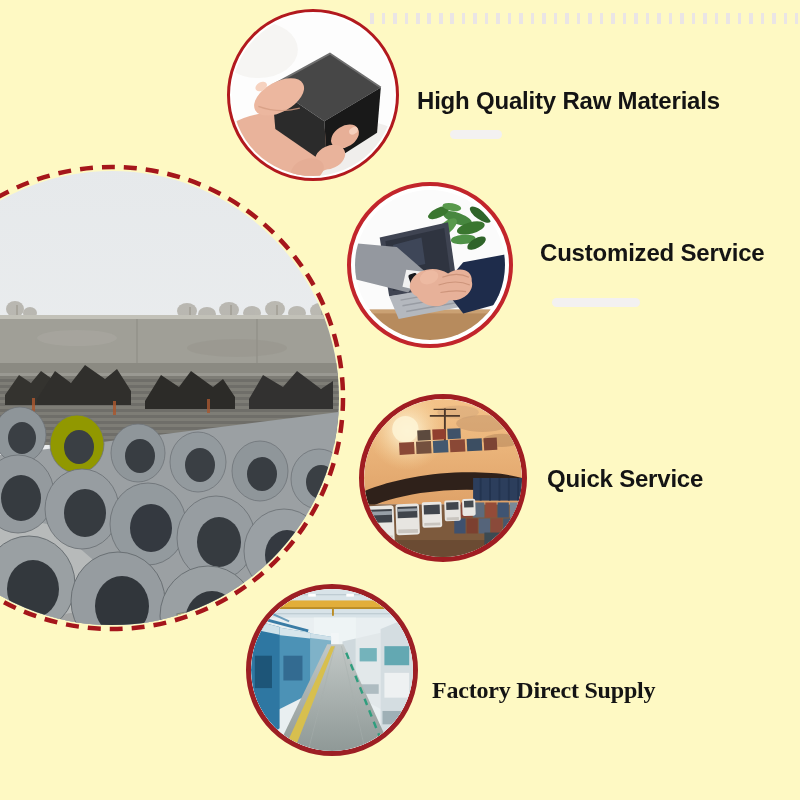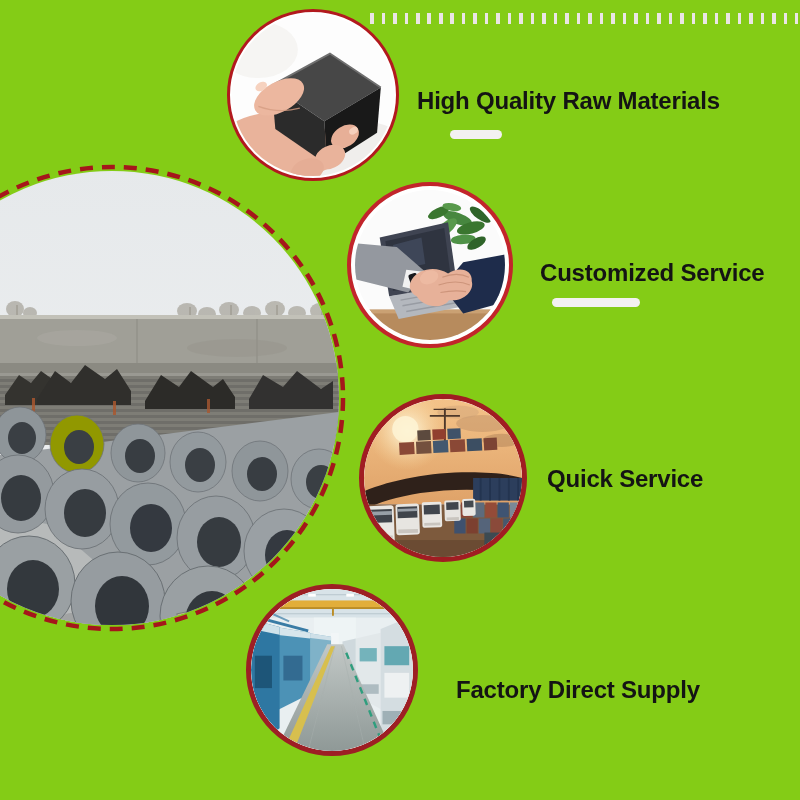--- a/index.html
+++ b/index.html
@@ -1,17 +1,17 @@
 <!DOCTYPE html>
 <html><head>
 <meta charset="utf-8">
 <style>
   html,body{margin:0;padding:0;background:#ffffff;}
   .canvas{
-    position:relative;width:800px;height:800px;background:#84cc16;overflow:hidden;
+    position:relative;width:800px;height:800px;background:#fef9c3;overflow:hidden;
     font-family:"Liberation Sans",sans-serif;
   }
   .wm-dashes{
     position:absolute;left:370px;top:13px;width:428px;height:11px;
     background:repeating-linear-gradient(90deg,#eae5e5 0 3.5px,transparent 3.5px 11.5px);
   }
   .smudge{position:absolute;background:#f3f1f1;border-radius:5px;}
   .hero{position:absolute;left:-123px;top:163px;width:470px;height:470px;}
   .photo-circle{
     position:absolute;border-radius:50%;background:#ffffff;box-sizing:border-box;
@@ -20,23 +20,23 @@
   .photo-circle svg{display:block;width:100%;height:100%;border-radius:50%;}
   .feature-label{
     position:absolute;font-weight:700;font-size:24px;line-height:34px;
     color:#141414;white-space:nowrap;letter-spacing:-0.2px;
   }
   .c1{left:227px;top:9px;width:172px;height:172px;border-width:3px;border-color:#b2191e;padding:2px;}
   .c2{left:347px;top:182px;width:166px;height:166px;border-width:4px;border-color:#c2252b;padding:4px;}
   .c3{left:359px;top:394px;width:168px;height:168px;border-width:5px;border-color:#a01d22;}
   .c4{left:246px;top:584px;width:172px;height:172px;border-width:5px;border-color:#9d1f24;}
   .l1{left:417px;top:84px;}
-  .l2{left:540px;top:256px;}
+  .l2{left:540px;top:236px;}
   .l3{left:547px;top:462px;}
-  .l4{left:456px;top:673px;}
+  .l4{left:432px;top:673px;font-family:Liberation Serif, serif;}
 </style>
 </head>
 <body>
 
 <div class="canvas">
 
   <div class="wm-dashes"></div>
 
   <div class="smudge" style="left:450px;top:130px;width:52px;height:9px;"></div>
   <div class="smudge" style="left:552px;top:298px;width:88px;height:9px;"></div>

